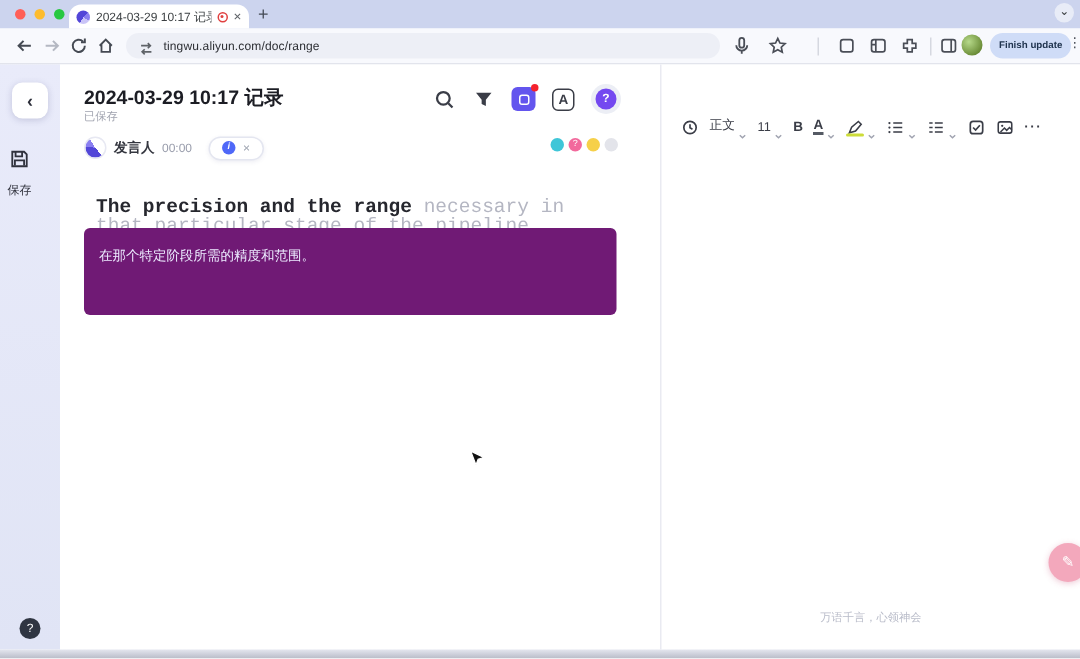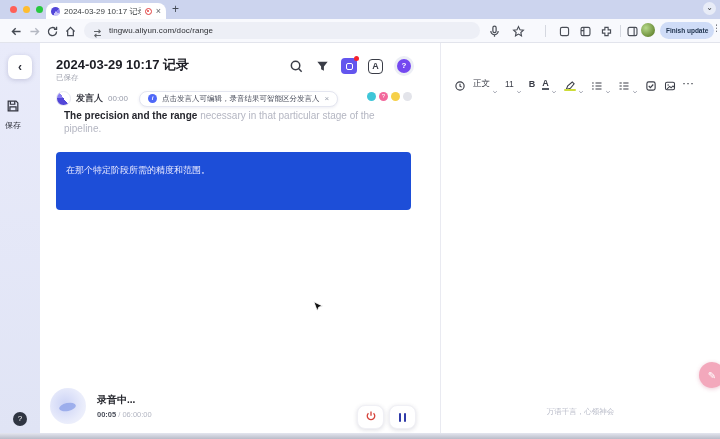--- a/index.html
+++ b/index.html
@@ -80,25 +80,25 @@
              border:1px solid #e4e6f0; border-radius:9px; box-shadow:0 1px 3px rgba(80,80,140,.10); }
   .tipinfo { width:9px; height:9px; border-radius:50%; background:#4f68f8; color:#fff; font-size:6px;
              font-weight:bold; text-align:center; line-height:9px; font-style:italic; }
   .tiptext { font-size:7.5px; color:#4a4e5c; white-space:nowrap; }
   .tipclose { font-size:8px; color:#9aa0ad; }
   .dots { position:absolute; right:28px; top:49px; display:flex; gap:3px; }
   .dot { width:9px; height:9px; border-radius:50%; font-size:6px; color:#fff; text-align:center; line-height:9px; }
   .dot.teal { background:#3fc6d8; } .dot.pink { background:#f2699c; }
   .dot.yellow { background:#f6d049; } .dot.gray { background:#e3e4ea; }
 
-  .transcript { position:absolute; left:24px; top:66px; width:345px; font-size:10px; line-height:13px; }
+  .transcript { position:absolute; left:24px; top:88px; width:345px; font-size:13px; line-height:13px;font-family:Liberation Mono, monospace; }
   .tr-em { color:#26272e; font-weight:bold; }
   .tr-rest { color:#b4b6c2; }
 
-  .cnblock { position:absolute; left:16px; top:109px; width:355px; height:58px; background:#1d4ed8; border-radius:4px; }
+  .cnblock { position:absolute; left:16px; top:109px; width:355px; height:58px; background:#701a75; border-radius:4px; }
   .cnblock .txt { position:absolute; left:10px; top:12px; font-size:9px; color:#ecebff; }
 
   .cursor { position:absolute; left:273px; top:257px; width:10px; height:14px; }
 
   
   .recbar { position:absolute; left:0; bottom:0; width:400px; height:50px; background:#fff; }
   .recavatar { position:absolute; left:10px; top:5px; width:36px; height:36px; border-radius:50%;
                background:radial-gradient(circle at 42% 45%,#ccd3f6,#e9ecfb 62%,#f5f6fd); }
   .recavatar::after { content:""; position:absolute; left:9px; top:15px; width:17px; height:8px; border-radius:50%;
                       background:#8fa3e8; transform:rotate(-12deg); opacity:.8; }
@@ -252,21 +252,20 @@
         <span class="core">?</span>
       </span>
     </div>
 
     <div class="speakerrow">
       <span class="spkavatar"></span>
       <span class="spkname">发言人</span>
       <span class="spktime">00:00</span>
       <span class="tippill">
         <span class="tipinfo">i</span>
-        <span class="tiptext">点击发言人可编辑，录音结果可智能区分发言人</span>
         <span class="tipclose">×</span>
       </span>
     </div>
     <div class="dots">
       <span class="dot teal"></span>
       <span class="dot pink">?</span>
       <span class="dot yellow"></span>
       <span class="dot gray"></span>
     </div>
 
@@ -274,38 +273,20 @@
 
     <div class="cnblock">
       <div class="txt">在那个特定阶段所需的精度和范围。</div>
     </div>
 
     <span class="cursor">
       <svg viewBox="0 0 12 16">
           <path d="M1 1l4.2 11 1.7-4.6L11.5 6z" fill="#111" stroke="#fff" stroke-width="1"></path>
         </svg></span>
 
-    <div class="recbar">
-      <span class="recavatar"></span>
-      <span class="recstatus">录音中...</span>
-      <span class="rectime"><span class="el">00:05</span><span class="sl"> / </span><span class="tot">06:00:00</span></span>
-      <span class="recbtn power">
-        <span>
-          <svg width="12" height="12" viewBox="0 0 16 16" fill="none" stroke="#d6453c" stroke-width="1.8">
-              <path d="M8 2v5.5"></path>
-              <path d="M4.6 4.2a5 5 0 1 0 6.8 0"></path>
-            </svg></span>
-      </span>
-      <span class="recbtn pause">
-        <span class="pauseglyph">
-            <i></i>
-            <i></i>
-          </span>
-      </span>
-    </div>
   </div>
 
   <div class="panel">
     <div class="etoolbar">
       <span class="eic">
         <svg viewBox="0 0 16 16" fill="none" stroke="currentColor" stroke-width="1.5">
             <circle cx="8" cy="8" r="5.5"></circle>
             <path d="M8 5v3.2l2.2 1.3"></path>
           </svg></span>
       <span class="egroup">

